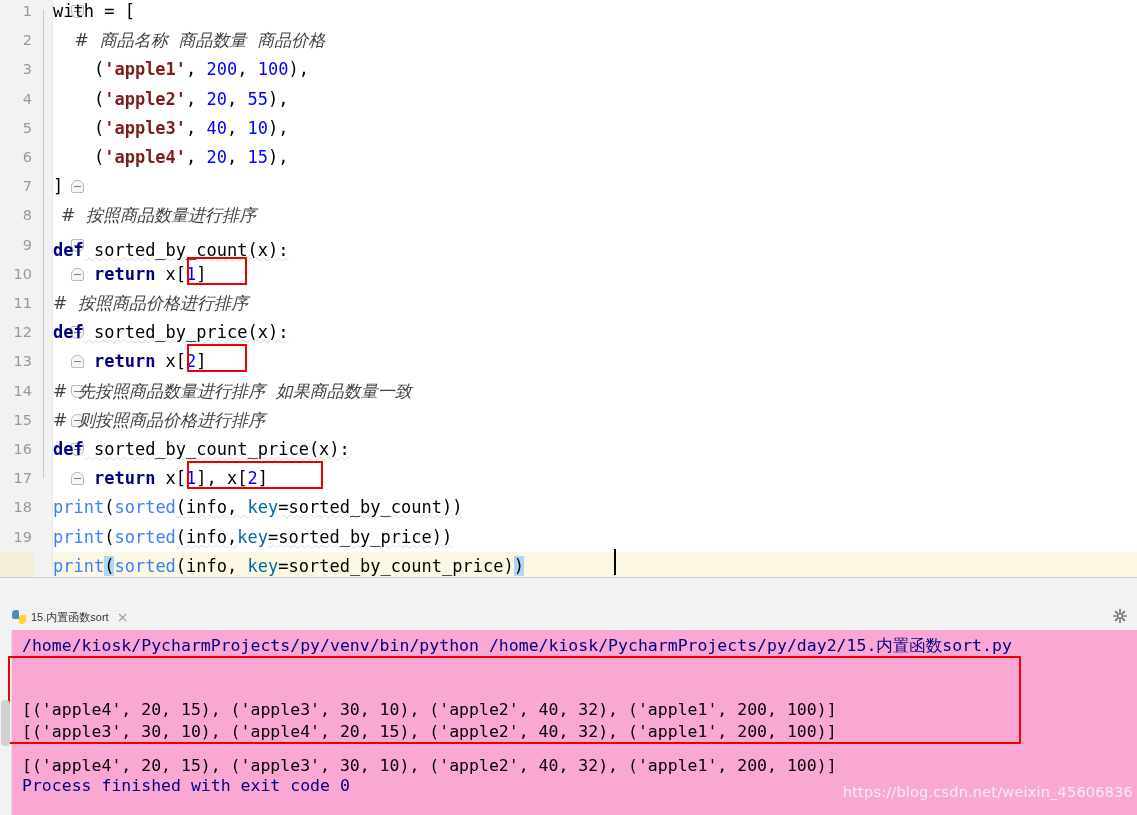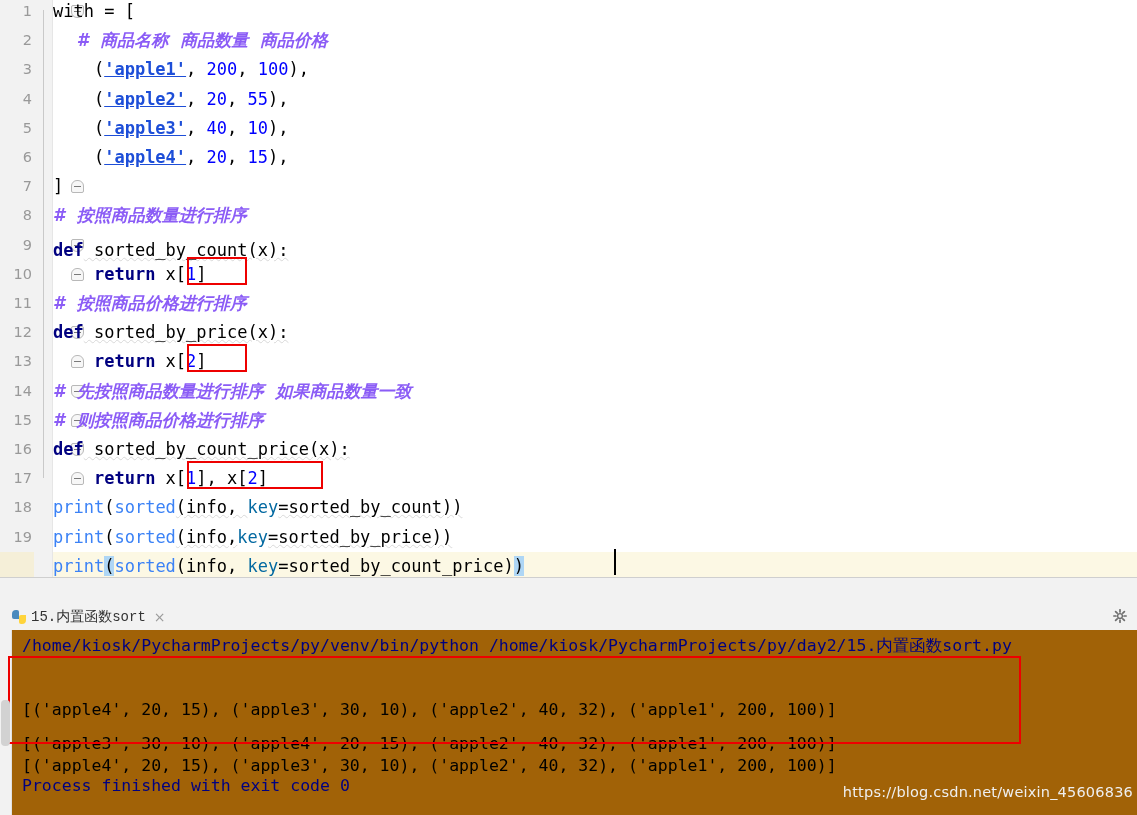--- a/index.html
+++ b/index.html
@@ -103,24 +103,24 @@
   }
   .hlrow-gutter {
     position: absolute;
     left: 0;
     height: 29.2px;
     width: 52px;
     background: #f5efd8;
   }
 
   .kw   { color: #000080; font-weight: bold; }
-  .str  { color: #1d4ed8; font-weight: bold; text-decoration: underline; }
+  .str  { color: #7f1d1d; font-weight: bold; }
   .num  { color: #0000ff; }
-  .cmt  { color: #8b5cf6; font-style: italic;
-          font-family: "DejaVu Sans", "Liberation Sans", sans-serif; font-weight: bold; }
+  .cmt  { color: #404040; font-style: italic;
+          font-family: "DejaVu Sans", "Liberation Sans", sans-serif; }
   .bif  { color: #3b82f6; }
   .kwarg{ color: #0369a1; }
   .plain{ color: #000000; }
   .under { text-decoration: underline; text-decoration-style: wavy;
            text-decoration-color: #d8d8d8; text-decoration-thickness: 1px; }
   .brkt { background: #aed6f5; }
 
   .redbox {
     position: absolute;
     border: 2px solid #ee0000;
@@ -177,22 +177,22 @@
     background: #4b8bbe;
     border-radius: 4px 2px 0 2px;
   }
   #py-icon .s2 {
     position: absolute; right: 0; bottom: 0;
     width: 7px; height: 9px;
     background: #ffd43b;
     border-radius: 2px 0 4px 2px;
   }
   #tab-label {
-    font-family: Liberation Mono, monospace;
-    font-size: 14px;
+    font-family: Liberation Sans, sans-serif;
+    font-size: 11px;
     color: #333333;
     white-space: nowrap;
   }
   #tab-close {
     font-family: "DejaVu Sans", "Liberation Sans", sans-serif;
     font-size: 14px;
     color: #9a9a9a;
     margin-left: 3px;
     cursor: pointer;
   }
@@ -215,21 +215,21 @@
     position: absolute;
     left: 11px; top: 53px;
     width: 1px; height: 185px;
     background: #e2e2e2;
   }
   #console-body {
     position: absolute;
     left: 12px; top: 53px;
     width: 1125px;
     height: 185px;
-    background: #a16207;
+    background: #f9a8d4;
     overflow: hidden;
   }
   .oline {
     position: absolute;
     left: 10px;
     white-space: pre;
     font-family: "DejaVu Sans Mono", "Liberation Mono", monospace;
     font-size: 16.5px;
     line-height: 28px;
     height: 28px;
@@ -309,21 +309,21 @@
   <div id="foldline"></div>
   <div id="editor-sep"></div>
   <div id="editor-lines">
       <div class="cline" style="top: -3px;"><span class="plain">with = [</span></div>
       <div class="cline" style="top: 26.2px;"><span class="cmt">    #  商品名称  商品数量  商品价格</span></div>
       <div class="cline" style="top: 55.4px;"><span class="plain">    (</span><span class="str">'apple1'</span><span class="plain">, </span><span class="num">200</span><span class="plain">, </span><span class="num">100</span><span class="plain">),</span></div>
       <div class="cline" style="top: 84.6px;"><span class="plain">    (</span><span class="str">'apple2'</span><span class="plain">, </span><span class="num">20</span><span class="plain">, </span><span class="num">55</span><span class="plain">),</span></div>
       <div class="cline" style="top: 113.8px;"><span class="plain">    (</span><span class="str">'apple3'</span><span class="plain">, </span><span class="num">40</span><span class="plain">, </span><span class="num">10</span><span class="plain">),</span></div>
       <div class="cline" style="top: 143px;"><span class="plain">    (</span><span class="str">'apple4'</span><span class="plain">, </span><span class="num">20</span><span class="plain">, </span><span class="num">15</span><span class="plain">),</span></div>
       <div class="cline" style="top: 172.2px;"><span class="plain">]</span></div>
-      <div class="cline" style="top: 201.4px;"><span class="cmt">#  按照商品数量进行排序</span></div>
+      <div class="cline" style="top: 201.4px; margin-left: 8px;"><span class="cmt">#  按照商品数量进行排序</span></div>
       <div class="cline" style="top: 236px;"><span class="kw">def</span><span class="under"> sorted_by_count(x):</span></div>
       <div class="cline" style="top: 259.8px;"><span class="plain">    </span><span class="kw">return</span><span class="plain"> x[</span><span class="num">1</span><span class="plain">]</span></div>
       <div class="cline" style="top: 289px;"><span class="cmt">#  按照商品价格进行排序</span></div>
       <div class="cline" style="top: 318.2px;"><span class="kw">def</span><span class="under"> sorted_by_price(x):</span></div>
       <div class="cline" style="top: 347.4px;"><span class="plain">    </span><span class="kw">return</span><span class="plain"> x[</span><span class="num">2</span><span class="plain">]</span></div>
       <div class="cline" style="top: 376.6px;"><span class="cmt">#  先按照商品数量进行排序  如果商品数量一致</span></div>
       <div class="cline" style="top: 405.8px;"><span class="cmt">#  则按照商品价格进行排序</span></div>
       <div class="cline" style="top: 435px;"><span class="kw">def</span><span class="under"> sorted_by_count_price(x):</span></div>
       <div class="cline" style="top: 464.2px;"><span class="plain">    </span><span class="kw">return</span><span class="plain"> x[</span><span class="num">1</span><span class="plain">], x[</span><span class="num">2</span><span class="plain">]</span></div>
       <div class="cline" style="top: 493.4px;"><span class="bif">print</span><span class="plain">(</span><span class="bif">sorted</span><span class="under">(info, </span><span class="kwarg">key</span><span class="under">=sorted_by_count))</span></div>
@@ -365,21 +365,21 @@
         </g>
       </svg>
     </span>
   </div>
   <div id="console-left"></div>
   <div id="console-left-sep"></div>
   <div id="console-body">
     <div id="console-lines">
         <div class="oline" style="top: 2px;">/home/kiosk/PycharmProjects/py/venv/bin/python /home/kiosk/PycharmProjects/py/day2/15.内置函数sort.py</div>
         <div class="oline black" style="top: 30px;">[('apple4', 20, 15), ('apple3', 30, 10), ('apple2', 40, 32), ('apple1', 200, 100)]</div>
-        <div class="oline black" style="top: 64px;">[('apple3', 30, 10), ('apple4', 20, 15), ('apple2', 40, 32), ('apple1', 200, 100)]</div>
+        <div class="oline black" style="top: 52px;">[('apple3', 30, 10), ('apple4', 20, 15), ('apple2', 40, 32), ('apple1', 200, 100)]</div>
         <div class="oline black" style="top: 86px;">[('apple4', 20, 15), ('apple3', 30, 10), ('apple2', 40, 32), ('apple1', 200, 100)]</div>
         <div class="oline" style="top: 142px;">Process finished with exit code 0</div>
       </div>
   </div>
 </div>
 
 <div id="out-redbox"></div>
 <div id="scroll-thumb"></div>
 <div id="watermark">https://blog.csdn.net/weixin_45606836</div>
 

